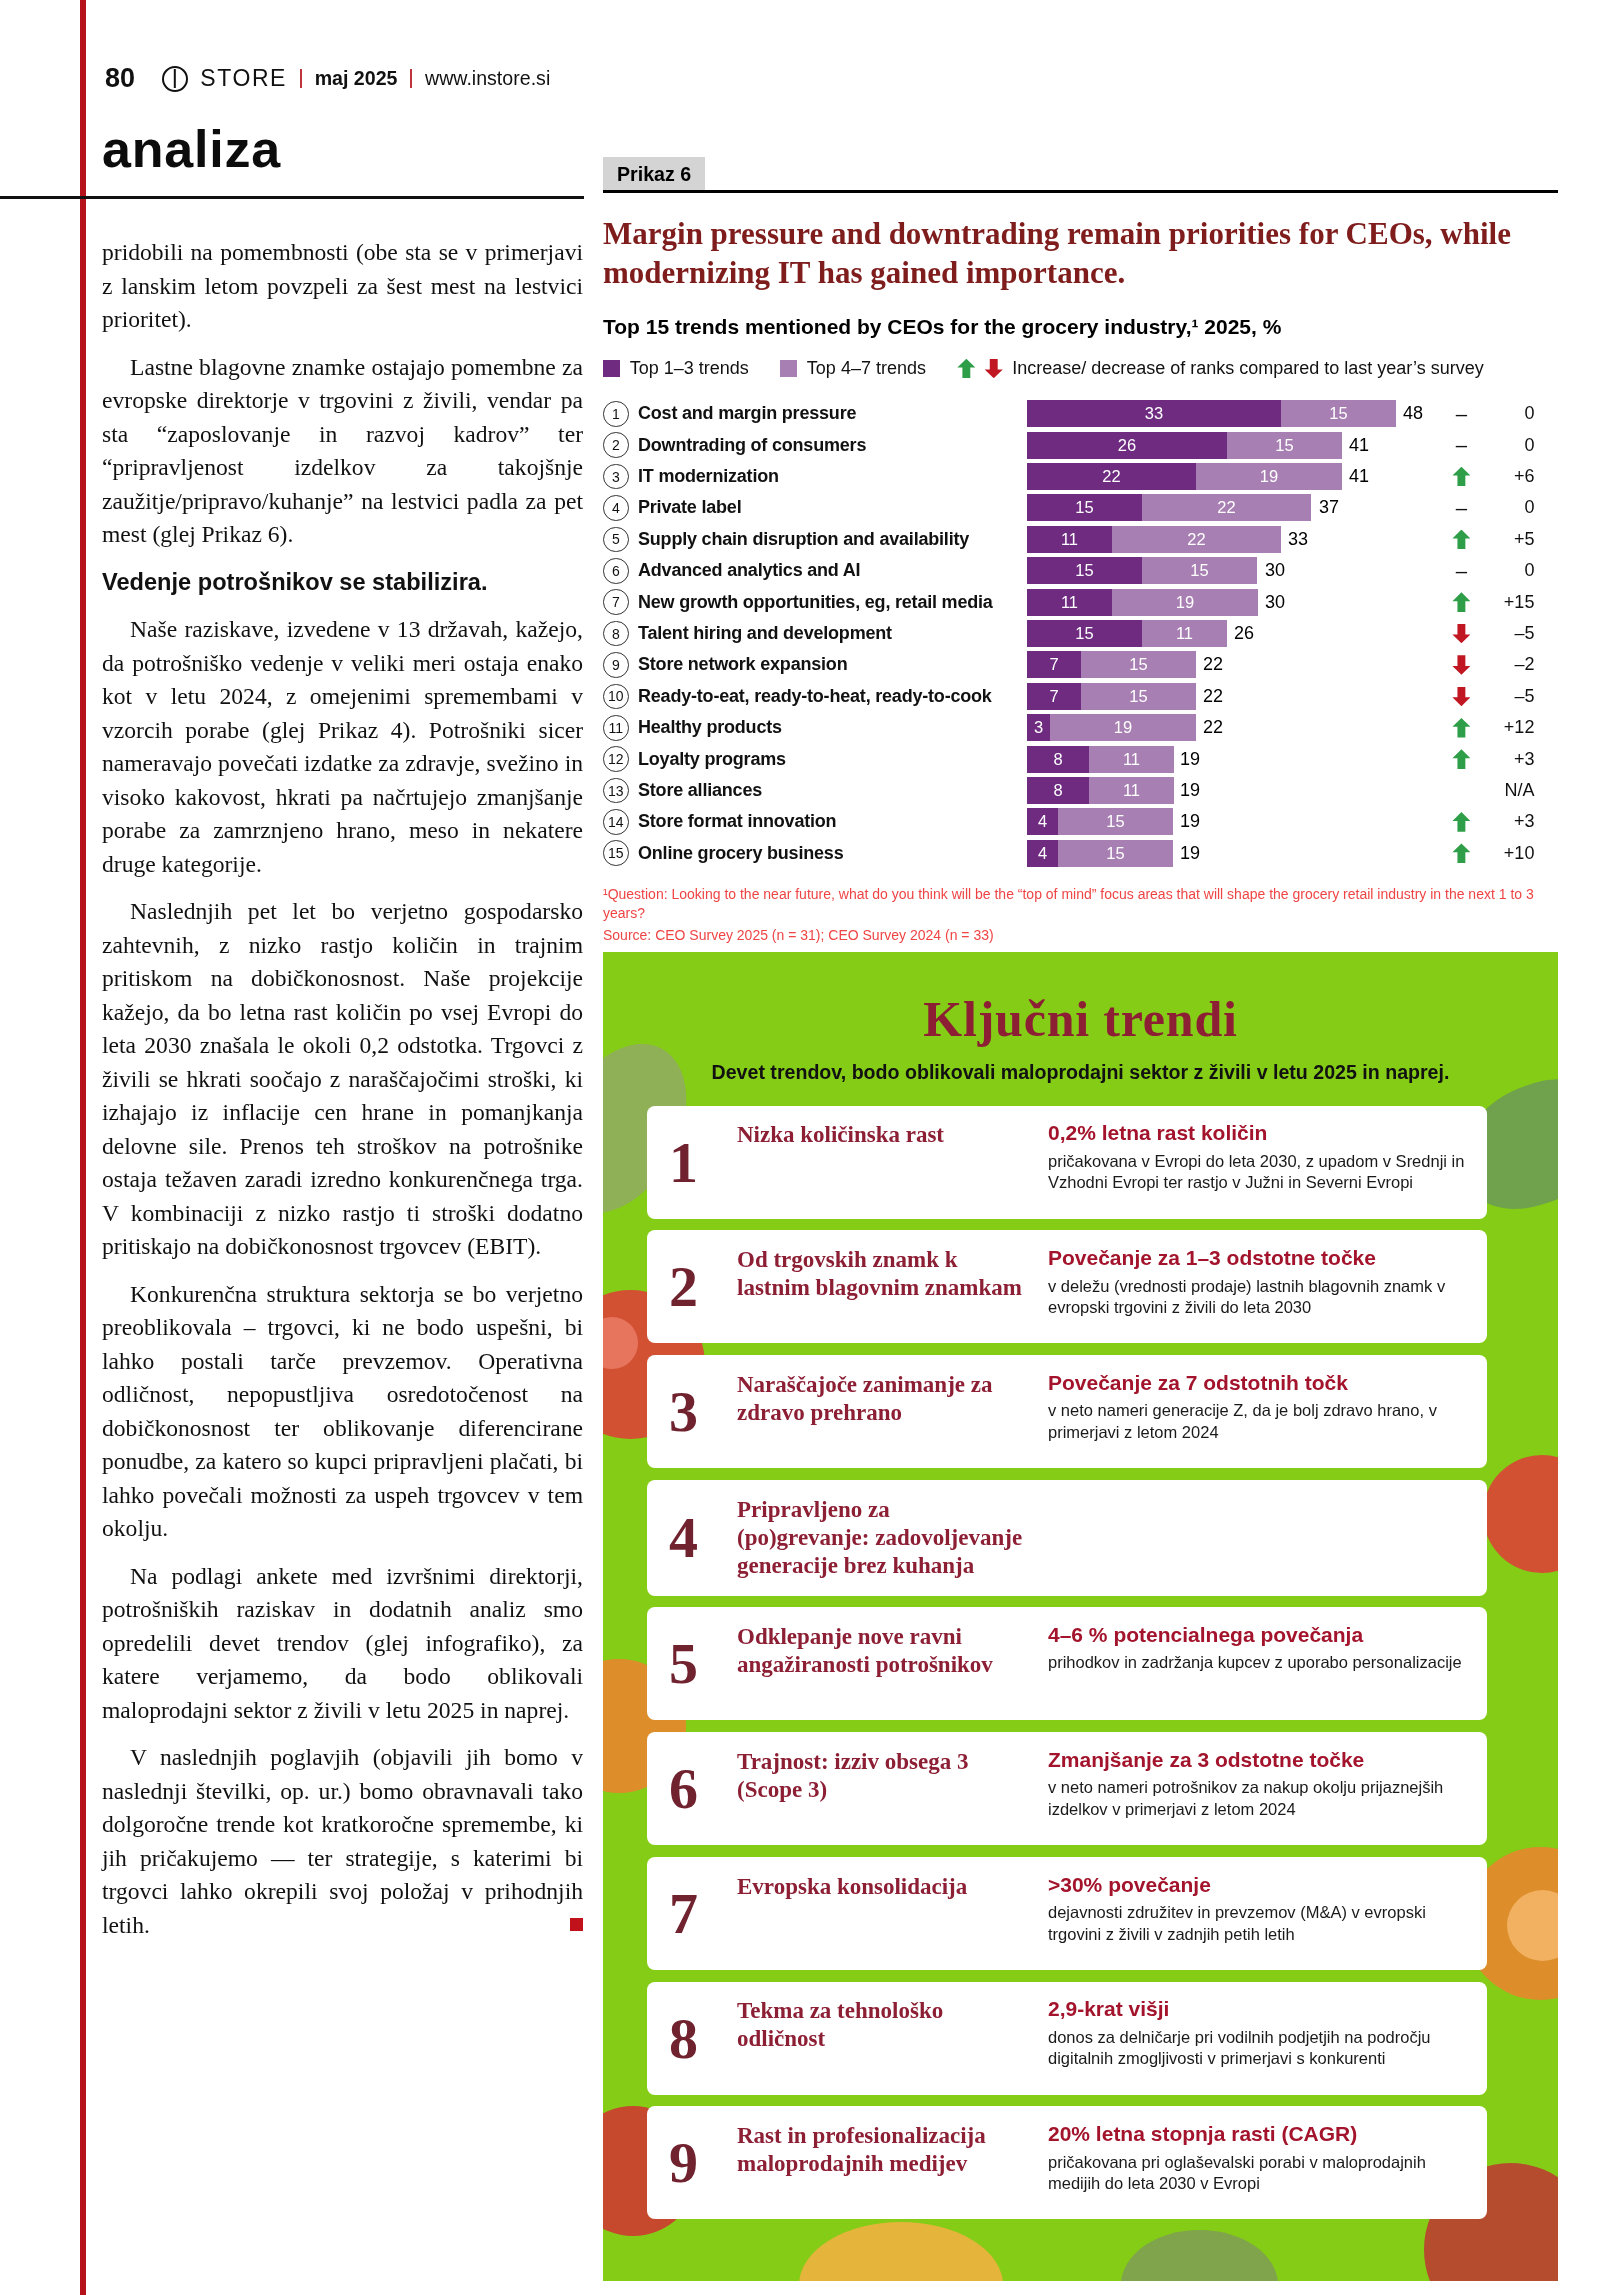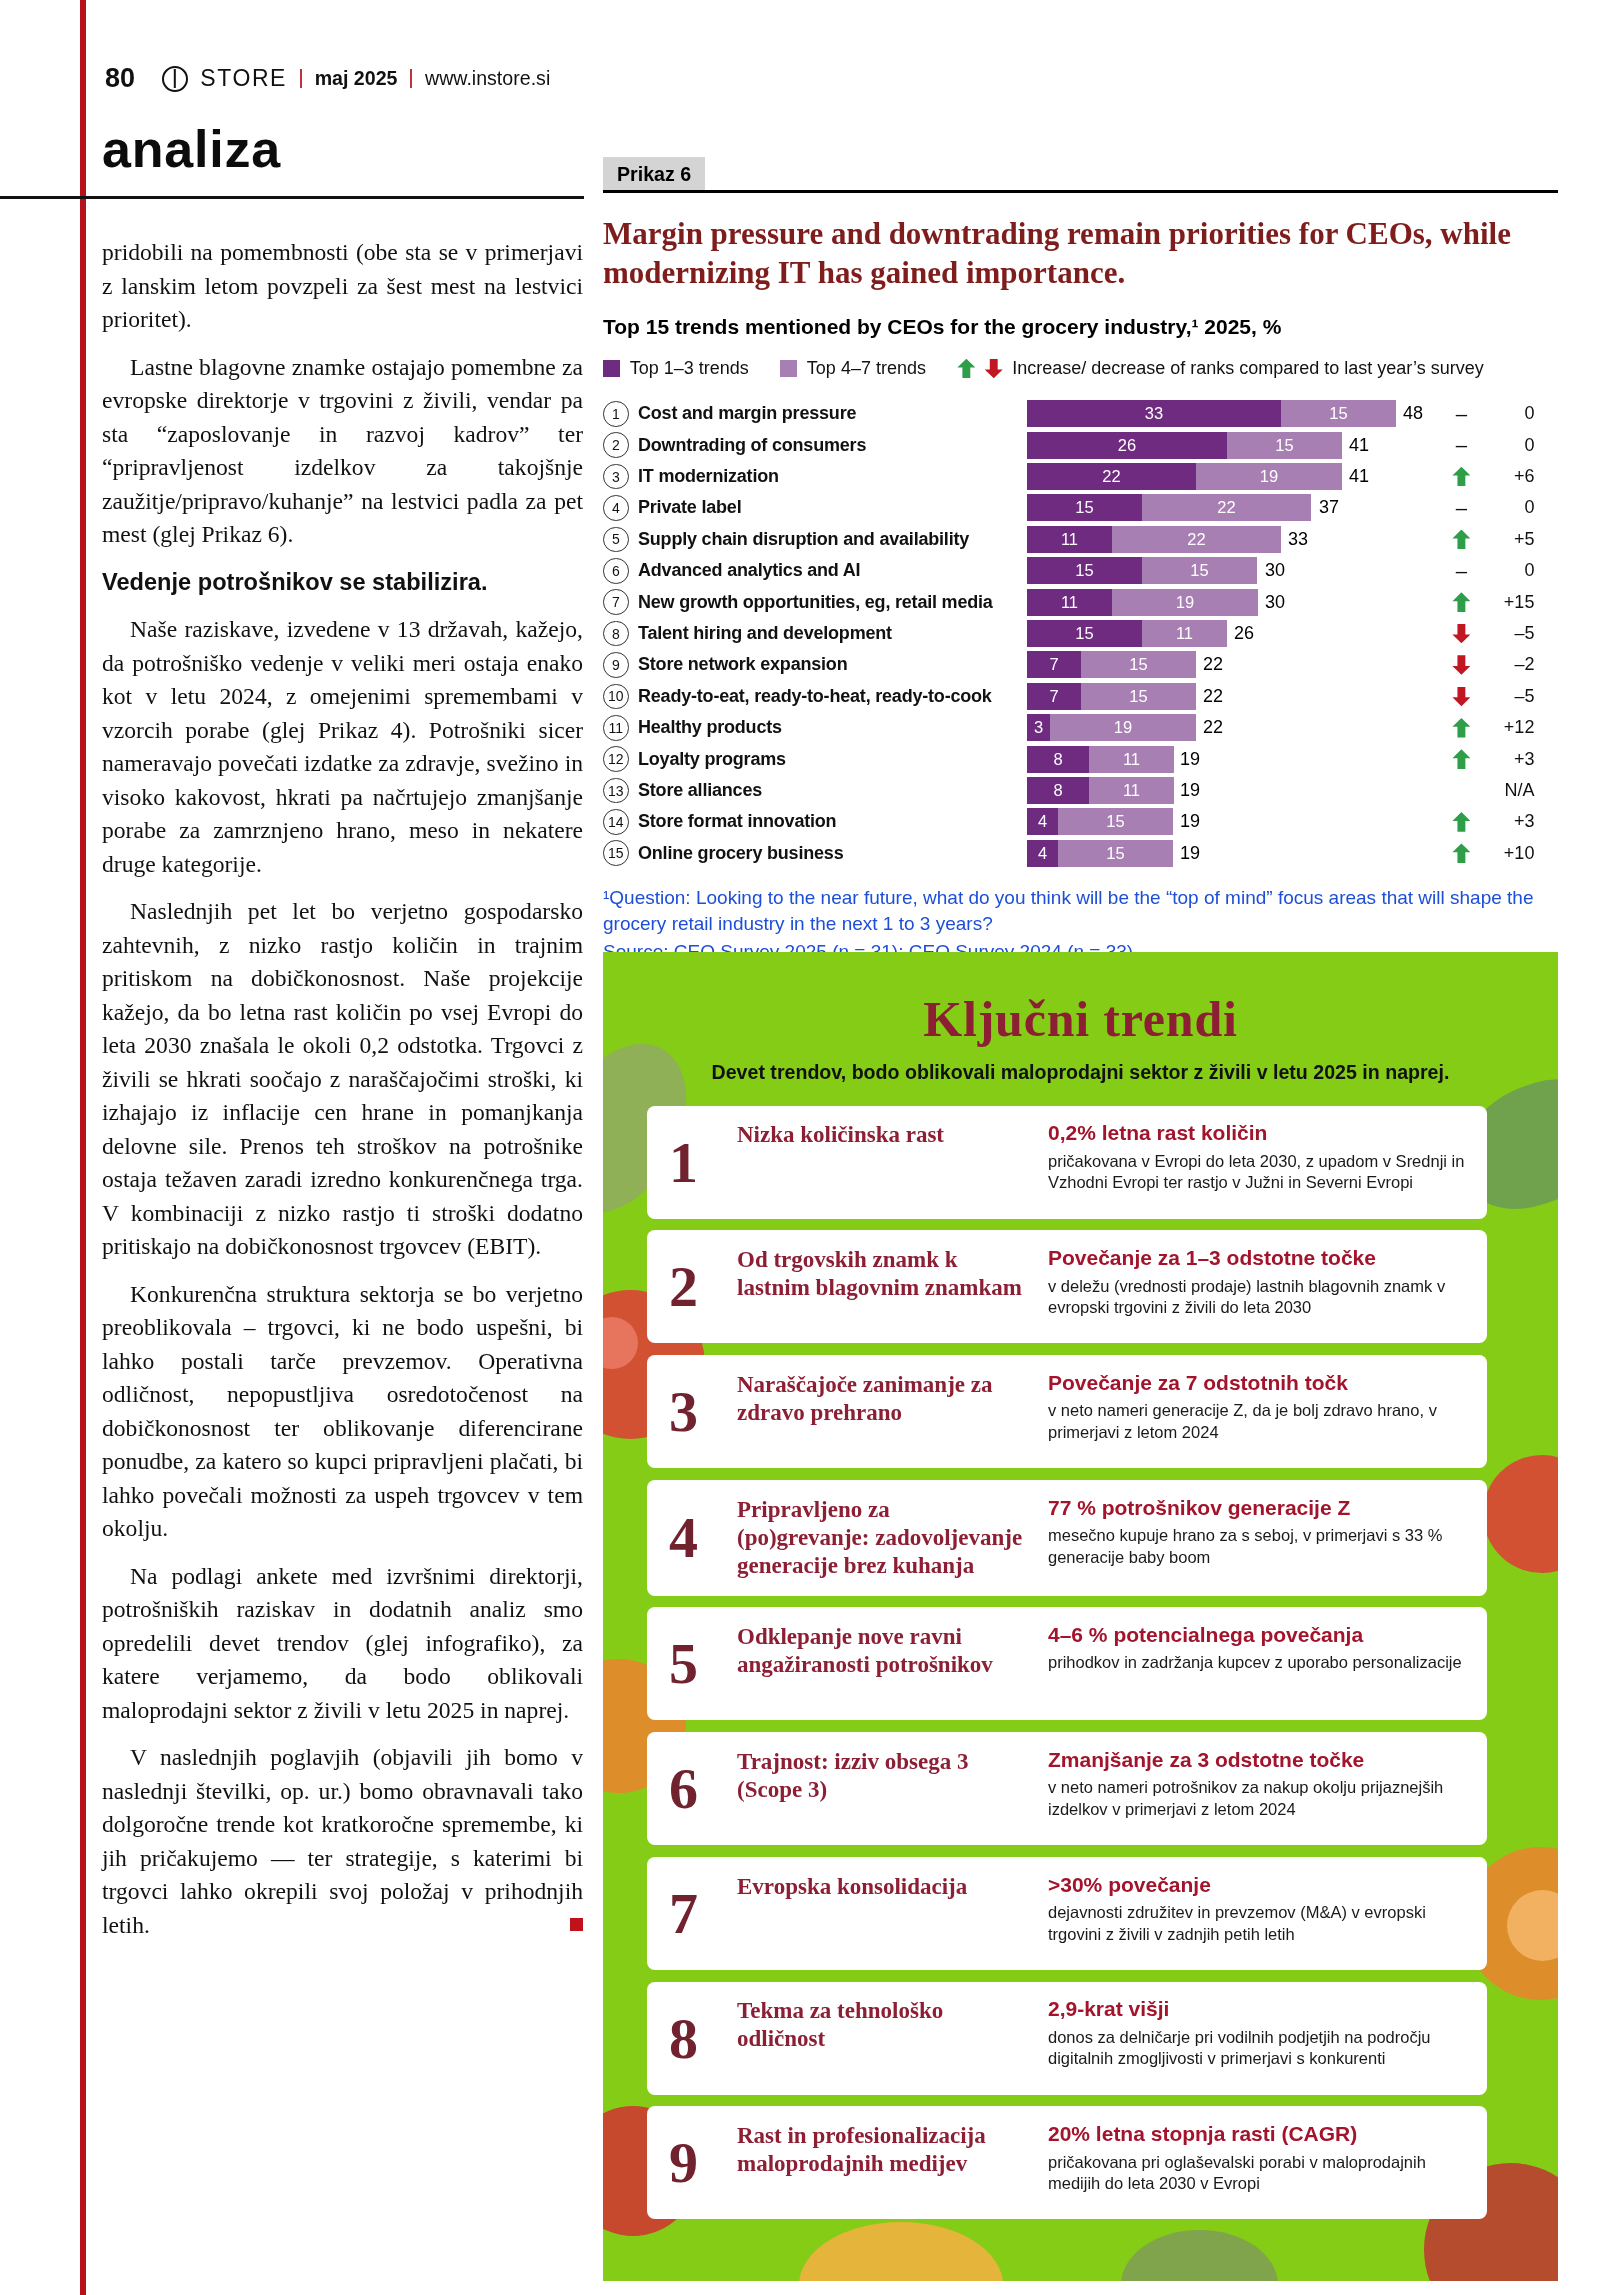--- a/index.html
+++ b/index.html
@@ -53,21 +53,21 @@
   .clabel { width:389px; flex:none; font-size:18px; font-weight:600; letter-spacing:-0.2px; }
   .barzone { position:relative; width:333px; height:27px; flex:none; }
   .seg { position:absolute; top:0; height:27px; display:flex; align-items:center; justify-content:center;
          color:#fff; font-size:16.5px; overflow:visible; }
   .total { position:absolute; top:0; height:27px; display:flex; align-items:center; font-size:18px; color:#000; }
   .changezone { flex:1; display:flex; align-items:center; justify-content:flex-end; padding-right:23.6px; }
   .arrow-slot { width:36px; display:flex; justify-content:center; align-items:center; }
   .dash { font-size:20.4px; color:#111; line-height:1; }
   .chval { width:55px; text-align:right; font-size:18px; }
 
-  .footnote { margin-top:17.3px; font-size:19px; line-height:1.35; color:#1d4ed8; }
+  .footnote { margin-top:17.3px; font-size:14px; line-height:1.35; color:#ef4444; }
   .footnote p { margin:0 0 3.1px; }
 
   
   .info { position:absolute; left:603px; top:952px; width:955px; height:1329px; background:#84cc16; overflow:hidden; }
   .blob { position:absolute; border-radius:50%; opacity:.95; }
   .info-title { position:relative; z-index:2; text-align:center; margin-top:38px; font-family:"Liberation Serif", serif;
                 font-weight:700; font-size:50px; letter-spacing:0.8px; color:#8d1f35; }
   .info-sub { position:relative; z-index:2; text-align:center; margin-top:12.6px; font-family:"Liberation Sans", sans-serif;
               font-weight:700; font-size:19.6px; color:#111; padding:0 71px; }
   .cards { position:relative; z-index:2; margin:22px 0 0 44px; width:840px; display:flex; flex-direction:column; gap:11.8px; }
@@ -399,24 +399,20 @@
           <div class="card-num">3</div>
           <div class="card-title">Naraščajoče zanimanje za zdravo prehrano</div>
           <div class="card-right">
             <div class="card-stat">Povečanje za 7 odstotnih točk</div>
             <div class="card-desc">v neto nameri generacije Z, da je bolj zdravo hrano, v primerjavi z letom 2024</div>
           </div>
         </div>
         <div class="card">
           <div class="card-num">4</div>
           <div class="card-title">Pripravljeno za (po)grevanje: zadovoljevanje generacije brez kuhanja</div>
-          <div class="card-right">
-            <div class="card-stat">77 % potrošnikov generacije Z</div>
-            <div class="card-desc">mesečno kupuje hrano za s seboj, v primerjavi s 33 % generacije baby boom</div>
-          </div>
         </div>
         <div class="card">
           <div class="card-num">5</div>
           <div class="card-title">Odklepanje nove ravni angažiranosti potrošnikov</div>
           <div class="card-right">
             <div class="card-stat">4–6 % potencialnega povečanja</div>
             <div class="card-desc">prihodkov in zadržanja kupcev z uporabo personalizacije</div>
           </div>
         </div>
         <div class="card">

